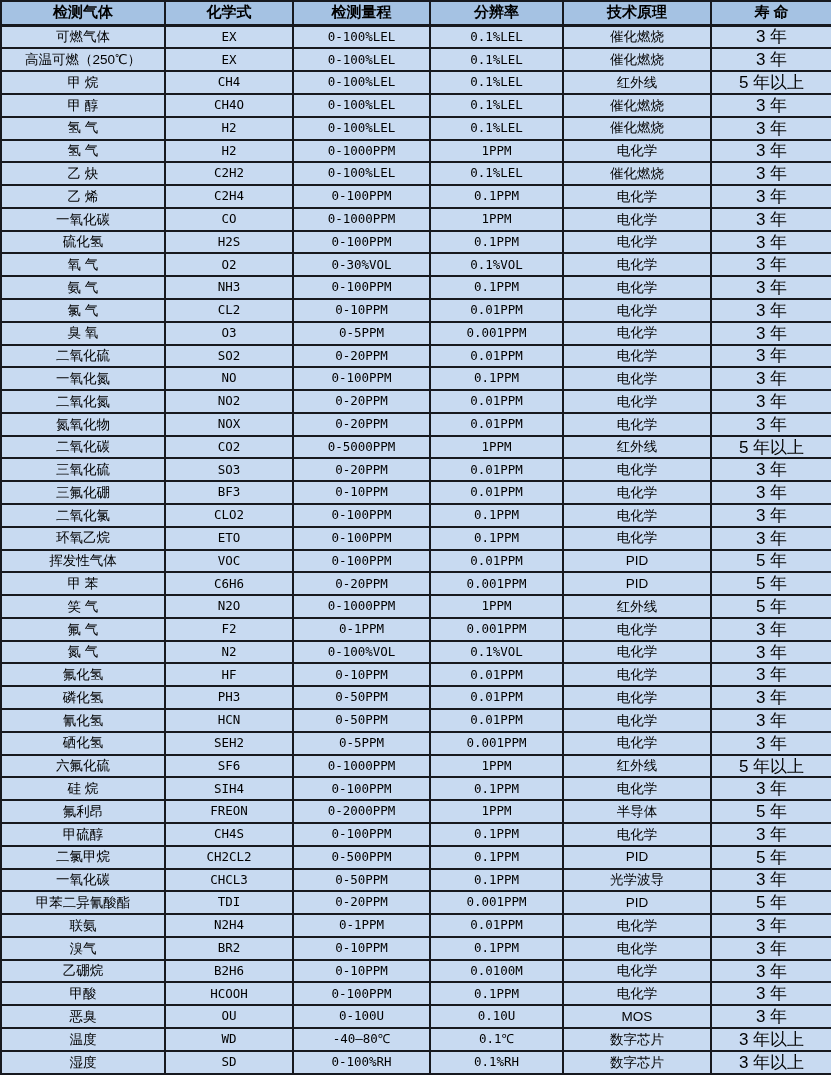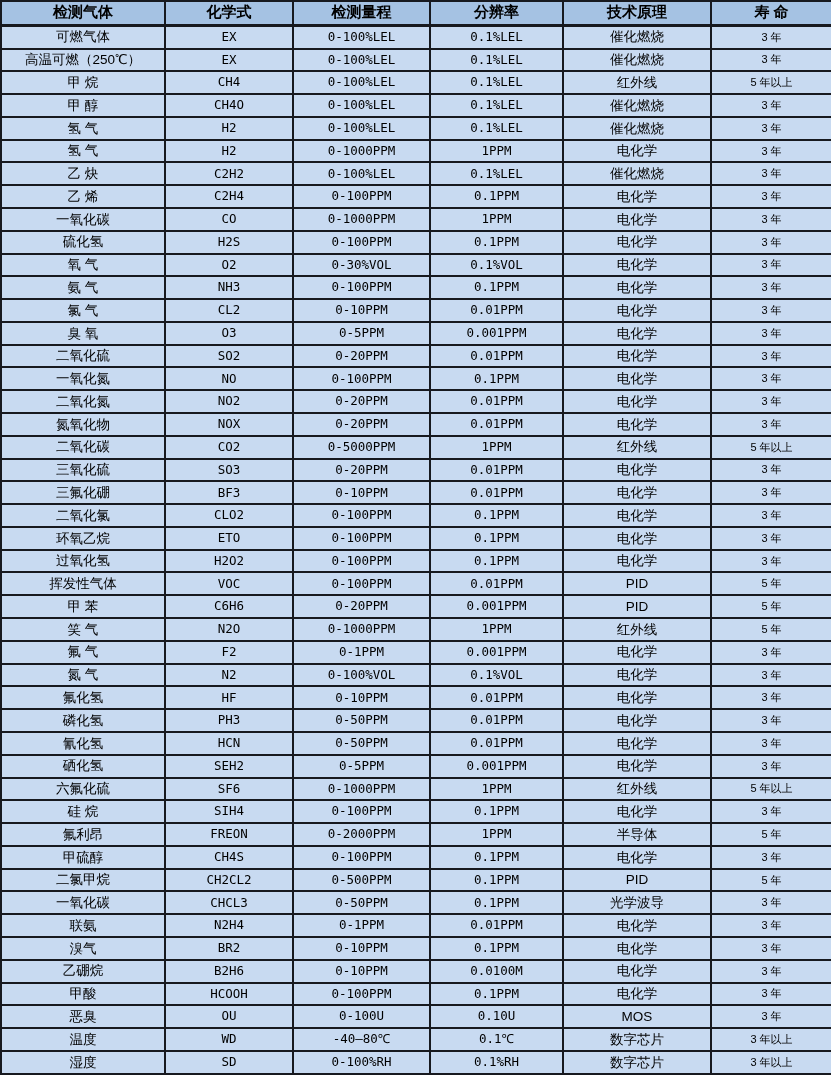--- a/index.html
+++ b/index.html
@@ -39,21 +39,21 @@
   }
   td{
     background:var(--row-bg);
     font-size:13.5px;
     line-height:1;
   }
   td.formula,td.range,td.resolution{
     font-family:"DejaVu Sans Mono", monospace;
     font-size:12.5px;
   }
-  td.lifespan{font-size:11px;}
+  td.lifespan{font-size:17px;}
 </style>
 </head>
 <body>
 
 <table>
   <colgroup>
     <col class="c-gas">
     <col class="c-formula">
     <col class="c-range">
     <col class="c-resolution">
@@ -249,28 +249,20 @@
       </tr>
       <tr>
         <td class="gas">环氧乙烷</td>
         <td class="formula">ETO</td>
         <td class="range">0-100PPM</td>
         <td class="resolution">0.1PPM</td>
         <td class="principle">电化学</td>
         <td class="lifespan">3 年</td>
       </tr>
       <tr>
-        <td class="gas">过氧化氢</td>
-        <td class="formula">H2O2</td>
-        <td class="range">0-100PPM</td>
-        <td class="resolution">0.1PPM</td>
-        <td class="principle">电化学</td>
-        <td class="lifespan">3 年</td>
-      </tr>
-      <tr>
         <td class="gas">挥发性气体</td>
         <td class="formula">VOC</td>
         <td class="range">0-100PPM</td>
         <td class="resolution">0.01PPM</td>
         <td class="principle">PID</td>
         <td class="lifespan">5 年</td>
       </tr>
       <tr>
         <td class="gas">甲 苯</td>
         <td class="formula">C6H6</td>
@@ -375,20 +367,28 @@
         <td class="principle">PID</td>
         <td class="lifespan">5 年</td>
       </tr>
       <tr>
         <td class="gas">一氧化碳</td>
         <td class="formula">CHCL3</td>
         <td class="range">0-50PPM</td>
         <td class="resolution">0.1PPM</td>
         <td class="principle">光学波导</td>
         <td class="lifespan">3 年</td>
+      </tr>
+      <tr>
+        <td class="gas">甲苯二异氰酸酯</td>
+        <td class="formula">TDI</td>
+        <td class="range">0-20PPM</td>
+        <td class="resolution">0.001PPM</td>
+        <td class="principle">PID</td>
+        <td class="lifespan">5 年</td>
       </tr>
       <tr>
         <td class="gas">联氨</td>
         <td class="formula">N2H4</td>
         <td class="range">0-1PPM</td>
         <td class="resolution">0.01PPM</td>
         <td class="principle">电化学</td>
         <td class="lifespan">3 年</td>
       </tr>
       <tr>

